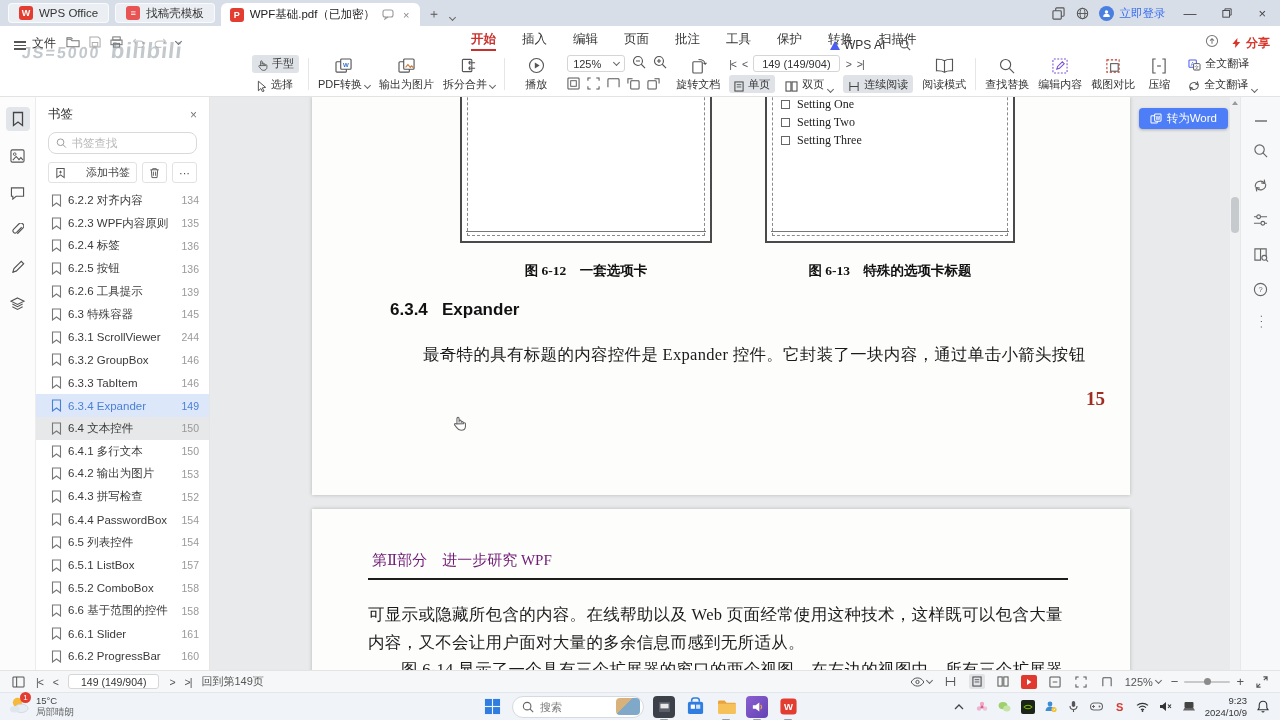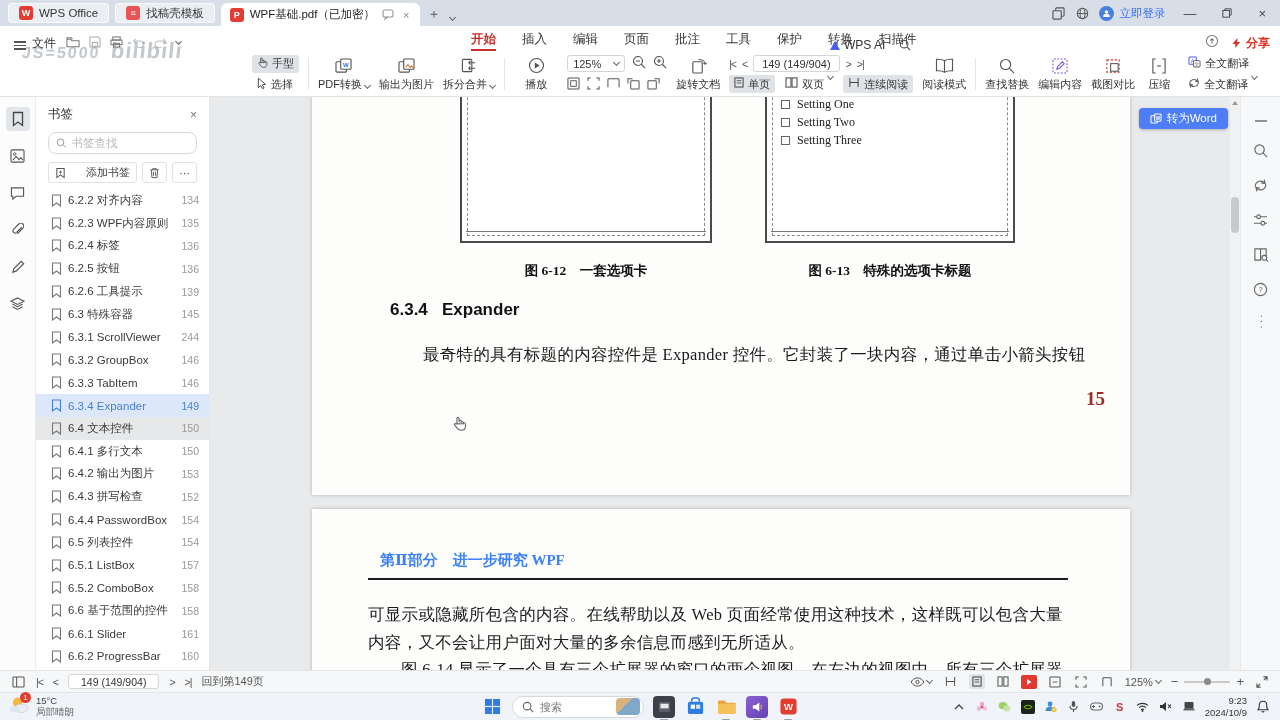--- a/index.html
+++ b/index.html
@@ -40,21 +40,21 @@
 
   
   .watermark{position:absolute;left:22px;top:38px;z-index:60;color:rgba(130,140,150,.48);font-weight:bold;display:flex;align-items:baseline;gap:10px;pointer-events:none}
   .wm-pre{font-size:16px;letter-spacing:2px;transform:skewX(-6deg)}
   .wm-brand{font-size:22px;letter-spacing:1px;transform:skewX(-6deg)}
 
   
   .ribbon{position:absolute;top:52px;left:0;right:0;height:45px;background:#fff;border-bottom:1px solid #e3e3e3;display:flex;align-items:center;gap:9px;padding-left:252px}
   .vr{width:1px;height:32px;background:#e6e6e6;flex:0 0 1px}
   .stack{display:flex;flex-direction:column;gap:3px}
-  .srow{display:flex;align-items:flex-start;gap:4px;font-size:11px;color:#333;padding:1.5px 5px;border-radius:3px;white-space:nowrap}
+  .srow{display:flex;align-items:flex-end;gap:4px;font-size:11px;color:#333;padding:1.5px 5px;border-radius:3px;white-space:nowrap}
   .srow.sel{background:#dfe2e6}
   .bigbtn{display:flex;flex-direction:column;align-items:center;gap:2px;font-size:11px;color:#333;min-width:44px;white-space:nowrap}
   .bigbtn .ic{height:18px;display:flex;align-items:center;justify-content:center}
   .zoombox{display:flex;align-items:center;justify-content:space-between;width:58px;height:17px;border:1px solid #d5d5d5;border-radius:3px;font-size:11px;color:#333;padding:0 5px}
   .fitrow{display:flex;align-items:center;gap:7px}
   .navrow{display:flex;align-items:center;gap:6px;font-size:11px;color:#555}
   .pagebox{border:1px solid #d5d5d5;border-radius:3px;height:17px;display:flex;align-items:center;padding:0 8px;font-size:11px;color:#333;background:#fff}
   .chev{display:inline-block;width:5px;height:5px;border-right:1.3px solid #666;border-bottom:1.3px solid #666;transform:rotate(45deg);margin-top:-3px}
   .navg{font-size:10.5px;color:#555;letter-spacing:-1px}
 
@@ -92,21 +92,21 @@
   .fb-left{left:148px;width:252px}
   .fb-right{left:453px;width:250px}
   .chklist{position:absolute;left:14px;top:58px;right:10px}
   .chk-row{display:flex;align-items:center;gap:7px;height:18px;font-size:12px;color:#222;font-family:"Liberation Serif",serif}
   .chk-box{width:9px;height:9px;border:1px solid #666;background:#fff;flex:0 0 9px}
   .caption{position:absolute;top:165px;text-align:center;font-size:13.5px;font-weight:bold;color:#111}
   .heading{position:absolute;left:78px;top:203px;font-size:17px;font-weight:bold;color:#111}
   .para{position:absolute;font-size:16.5px;line-height:27px;color:#1b1b1b;letter-spacing:.3px}
   .pagefrag{position:absolute;left:774px;top:291px;font-size:19px;font-weight:bold;color:#a02c22}
   .handcur{position:absolute;left:140px;top:318px}
-  .part-hd{position:absolute;left:68px;top:42px;font-size:15px;font-weight:bold;color:#3b82f6}
+  .part-hd{position:absolute;left:60px;top:42px;font-size:15px;font-weight:normal;color:#701a75}
   .rule{position:absolute;left:56px;top:69px;width:700px;height:2px;background:#1d1d1d}
   .toword{position:absolute;right:12px;top:11px;height:21px;border-radius:4px;background:#4d7ef7;color:#fff;font-size:11.5px;display:flex;align-items:center;gap:5px;padding:0 11px;box-shadow:0 1px 3px rgba(0,0,0,.25)}
   .dscroll{position:absolute;right:0;top:0;bottom:0;width:10px;background:#f0f1f2}
   .dthumb{position:absolute;right:1px;top:100px;width:8px;height:36px;border-radius:4px;background:#c7cacd}
   .dscroll .up{position:absolute;top:4px;left:2px;width:0;height:0;border-left:3px solid transparent;border-right:3px solid transparent;border-bottom:4px solid #9a9a9a}
   .rightstrip{width:40px;background:#f7f8f9;border-left:1px solid #e8e8e8;display:flex;flex-direction:column;align-items:center;padding-top:12px;gap:16px;color:#5f6368}
 
   
   .statusbar{position:absolute;top:670px;left:0;right:0;height:22px;background:#f6f7f8;border-top:1px solid #e4e4e4;display:flex;align-items:center;padding:0 10px;font-size:11px;color:#555;gap:10px}
   .sb-box{border:1px solid #d7d7d7;background:#fff;border-radius:3px;padding:0.5px 12px;font-size:10.5px;color:#333}

